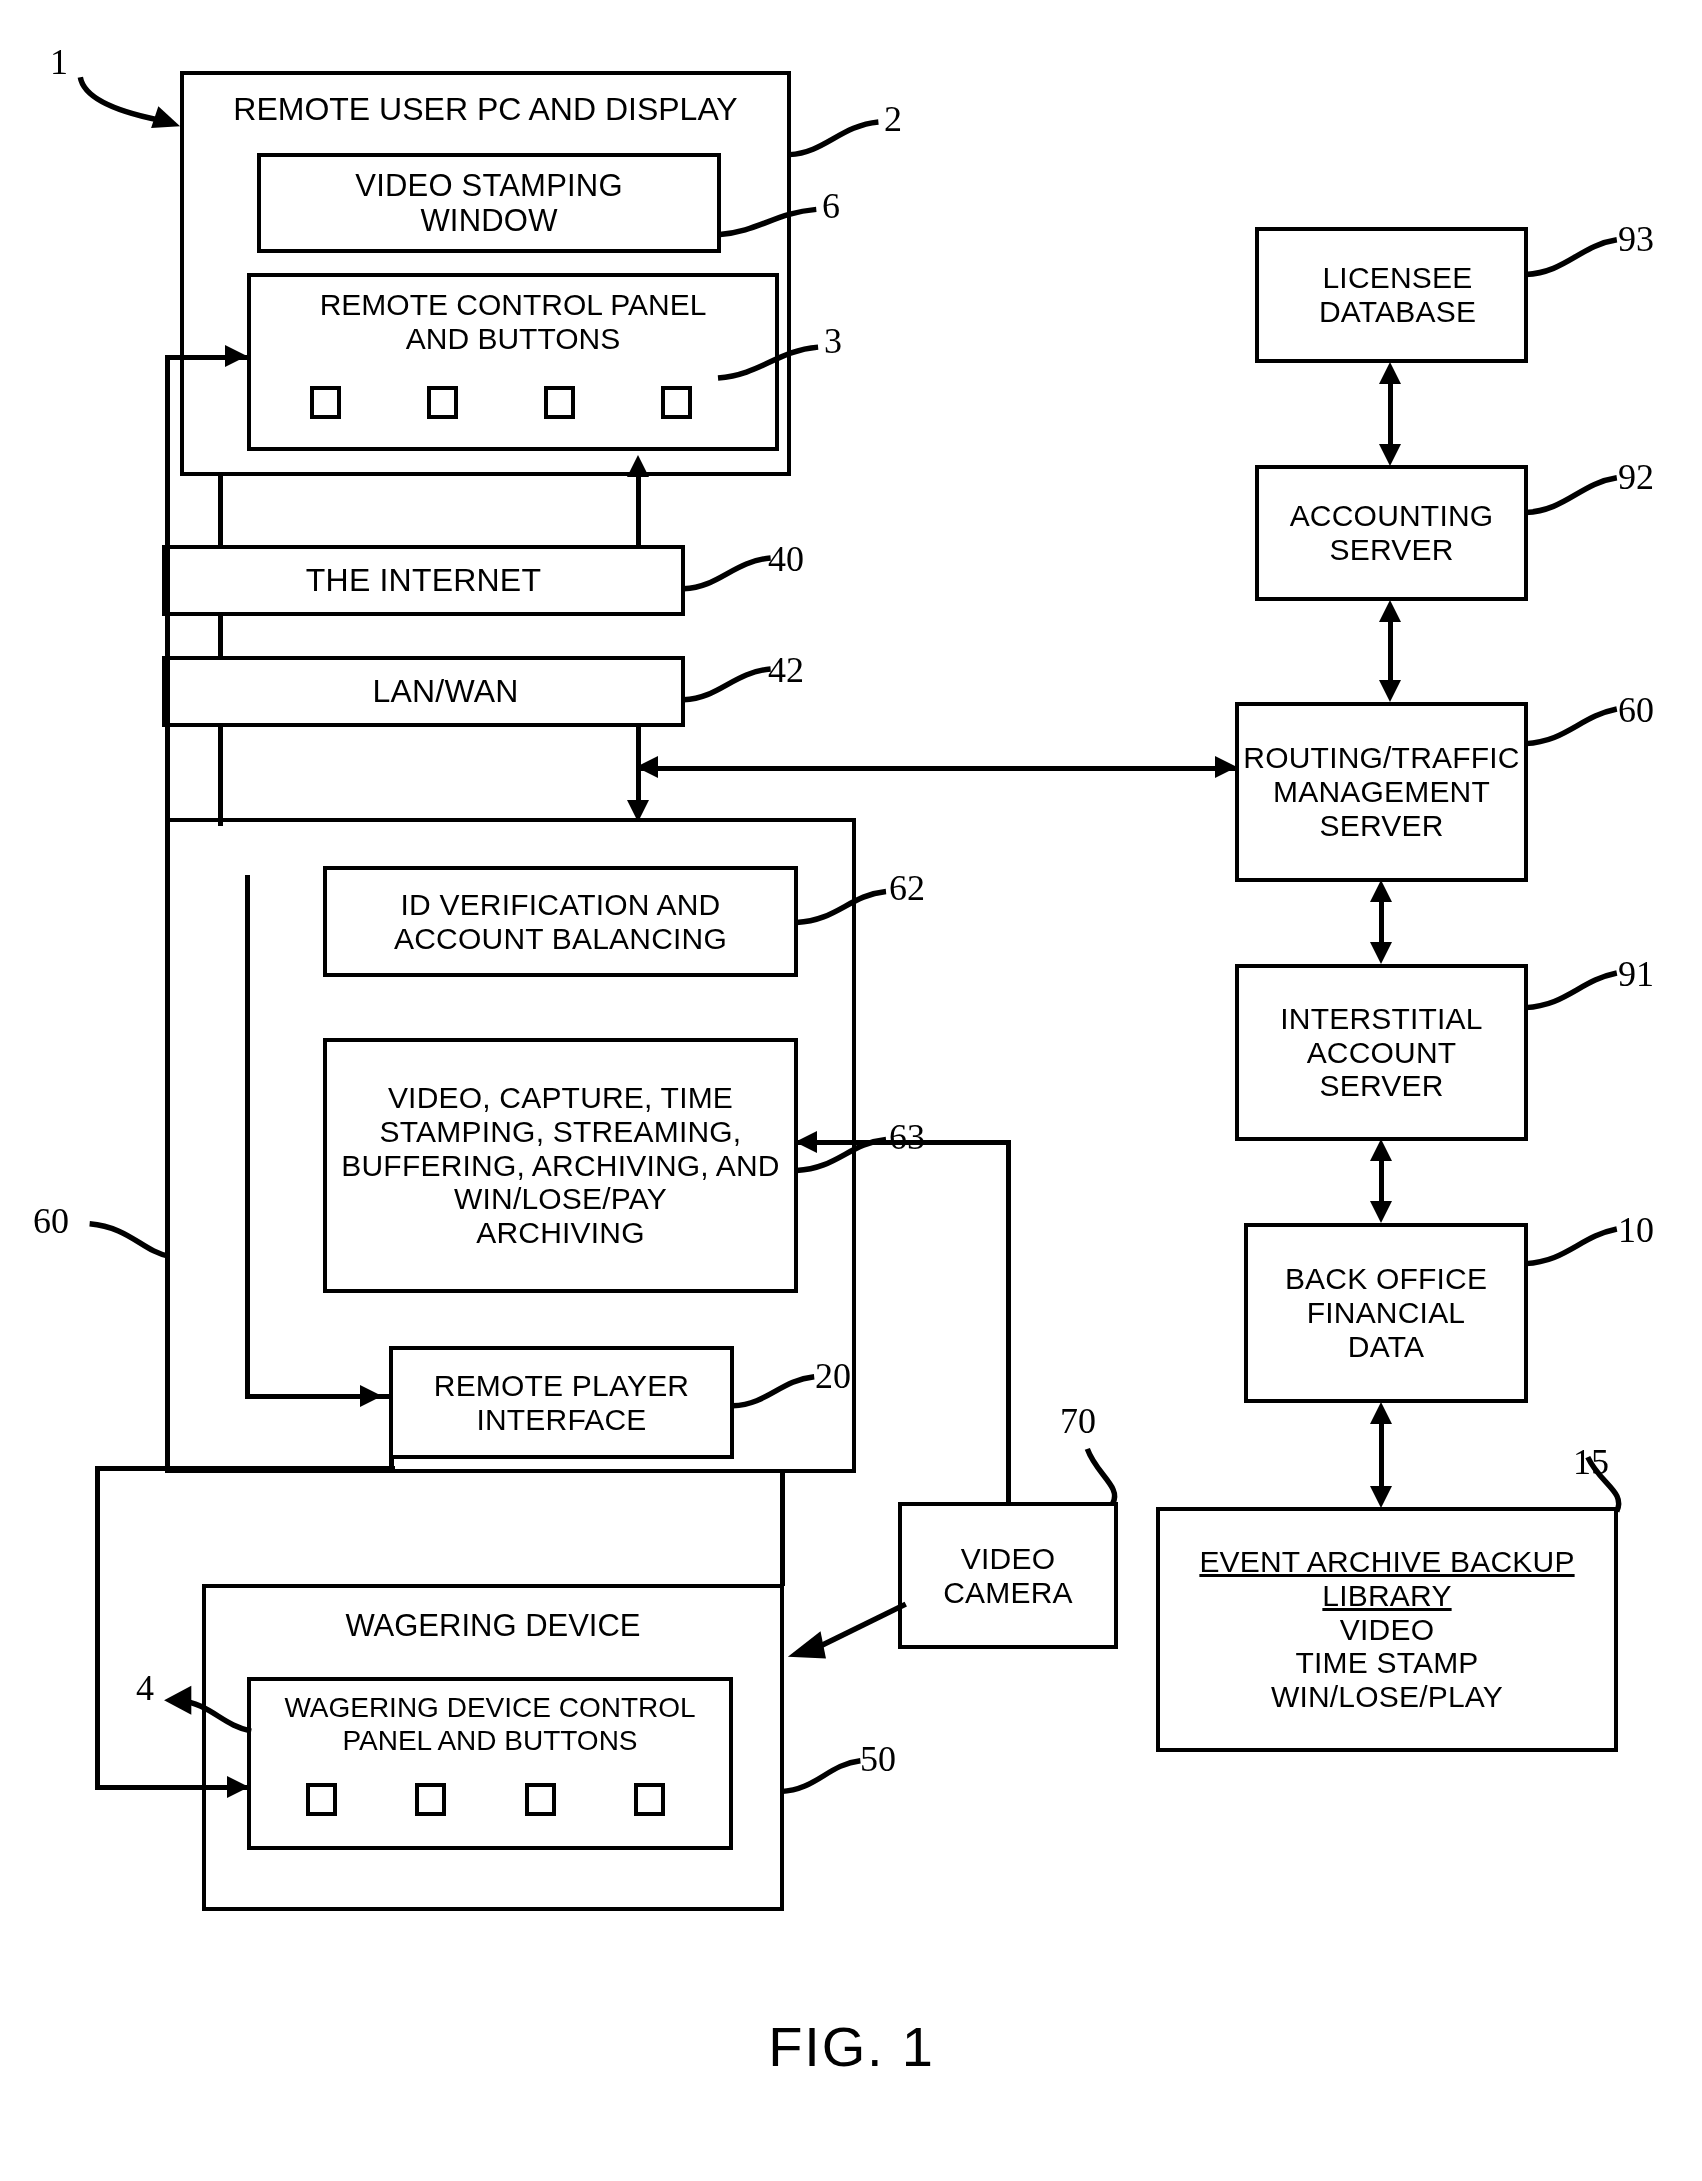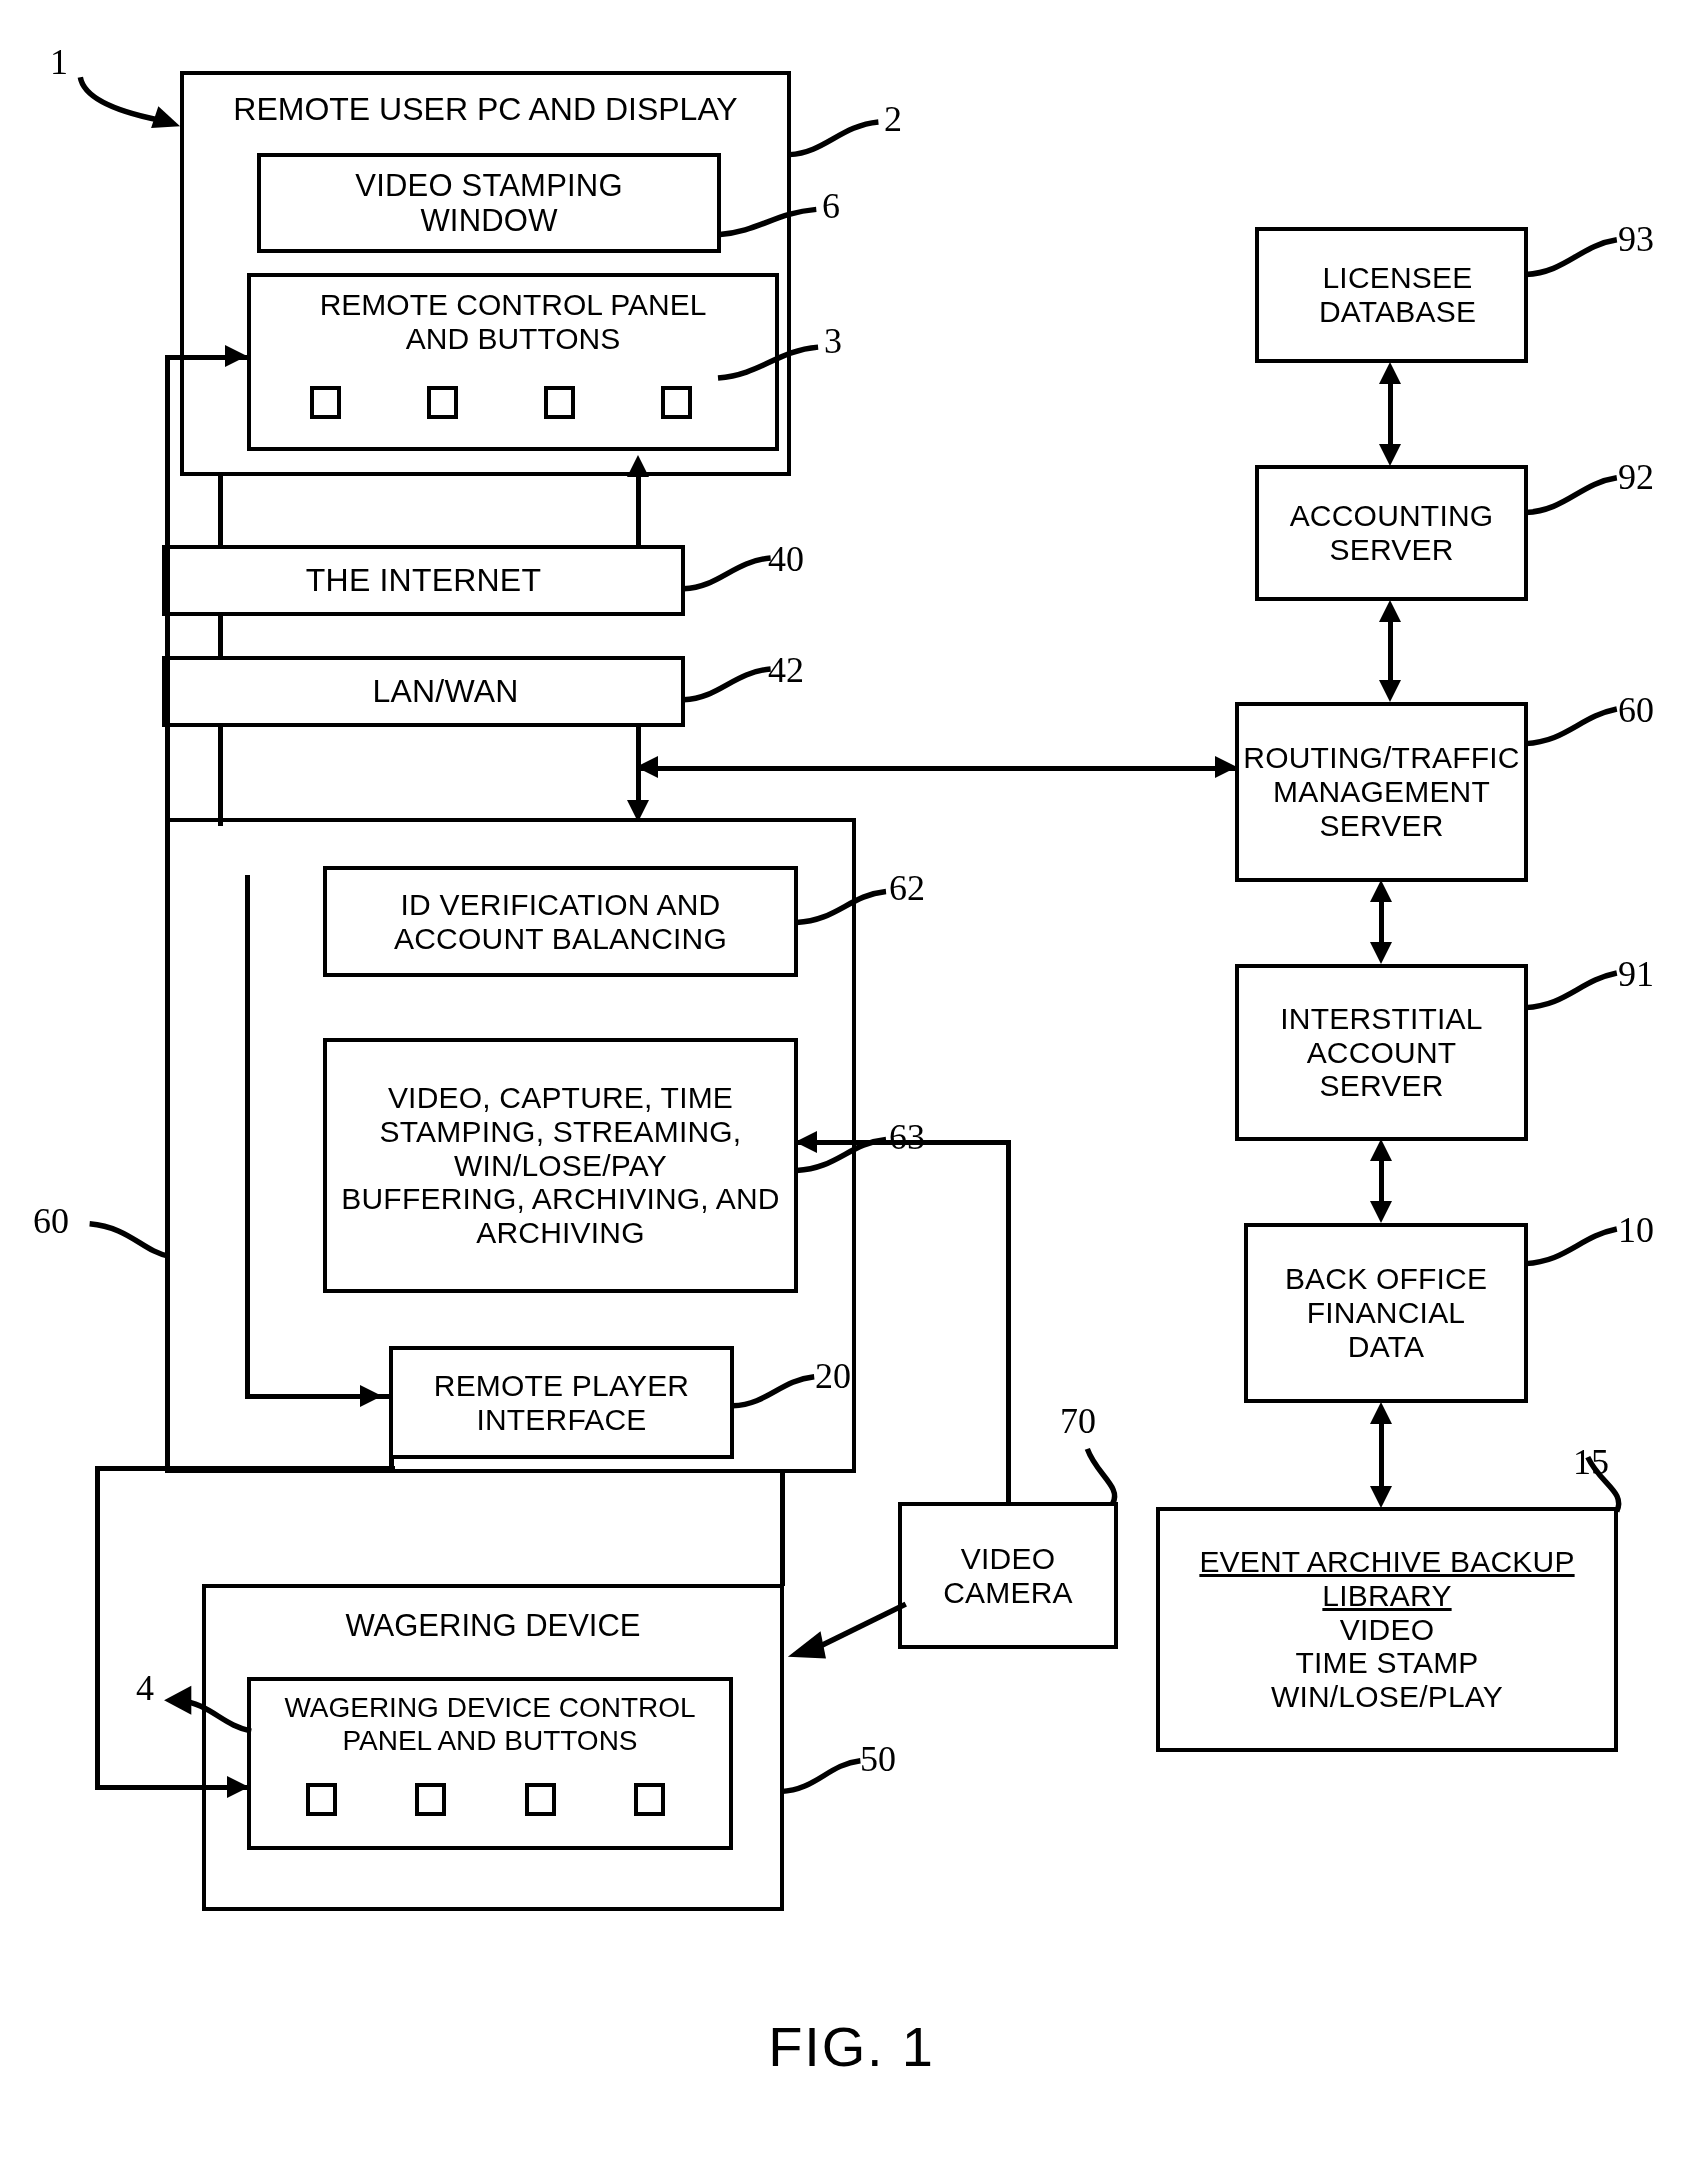--- a/index.html
+++ b/index.html
@@ -167,22 +167,22 @@
   </div>
   <svg class="curve" style="left:793px;top:875px;width:155px;height:73px;" viewBox="0 0 170 80" width="155" height="73">
     <path d="M 4 52 C 48 50, 62 22, 102 18" stroke="#000" stroke-width="6" fill="none"></path>
   </svg>
   <div class="ref" style="left:889px;top:867px;">62</div>
 
   <div class="bx" style="left:323px;top:1038px;width:475px;height:255px;">
     <div class="t33">
       <div>VIDEO, CAPTURE, TIME</div>
       <div>STAMPING, STREAMING,</div>
+      <div>BUFFERING, ARCHIVING, AND</div>
       <div>WIN/LOSE/PAY</div>
-      <div>BUFFERING, ARCHIVING, AND</div>
       <div>ARCHIVING</div>
     </div>
   </div>
   <svg class="curve" style="left:793px;top:1123px;width:155px;height:73px;" viewBox="0 0 170 80" width="155" height="73">
     <path d="M 4 52 C 48 50, 62 22, 102 18" stroke="#000" stroke-width="6" fill="none"></path>
   </svg>
   <div class="ref" style="left:889px;top:1116px;">63</div>
 
   <div class="bx" style="left:389px;top:1346px;width:345px;height:113px;">
     <div class="t33">

